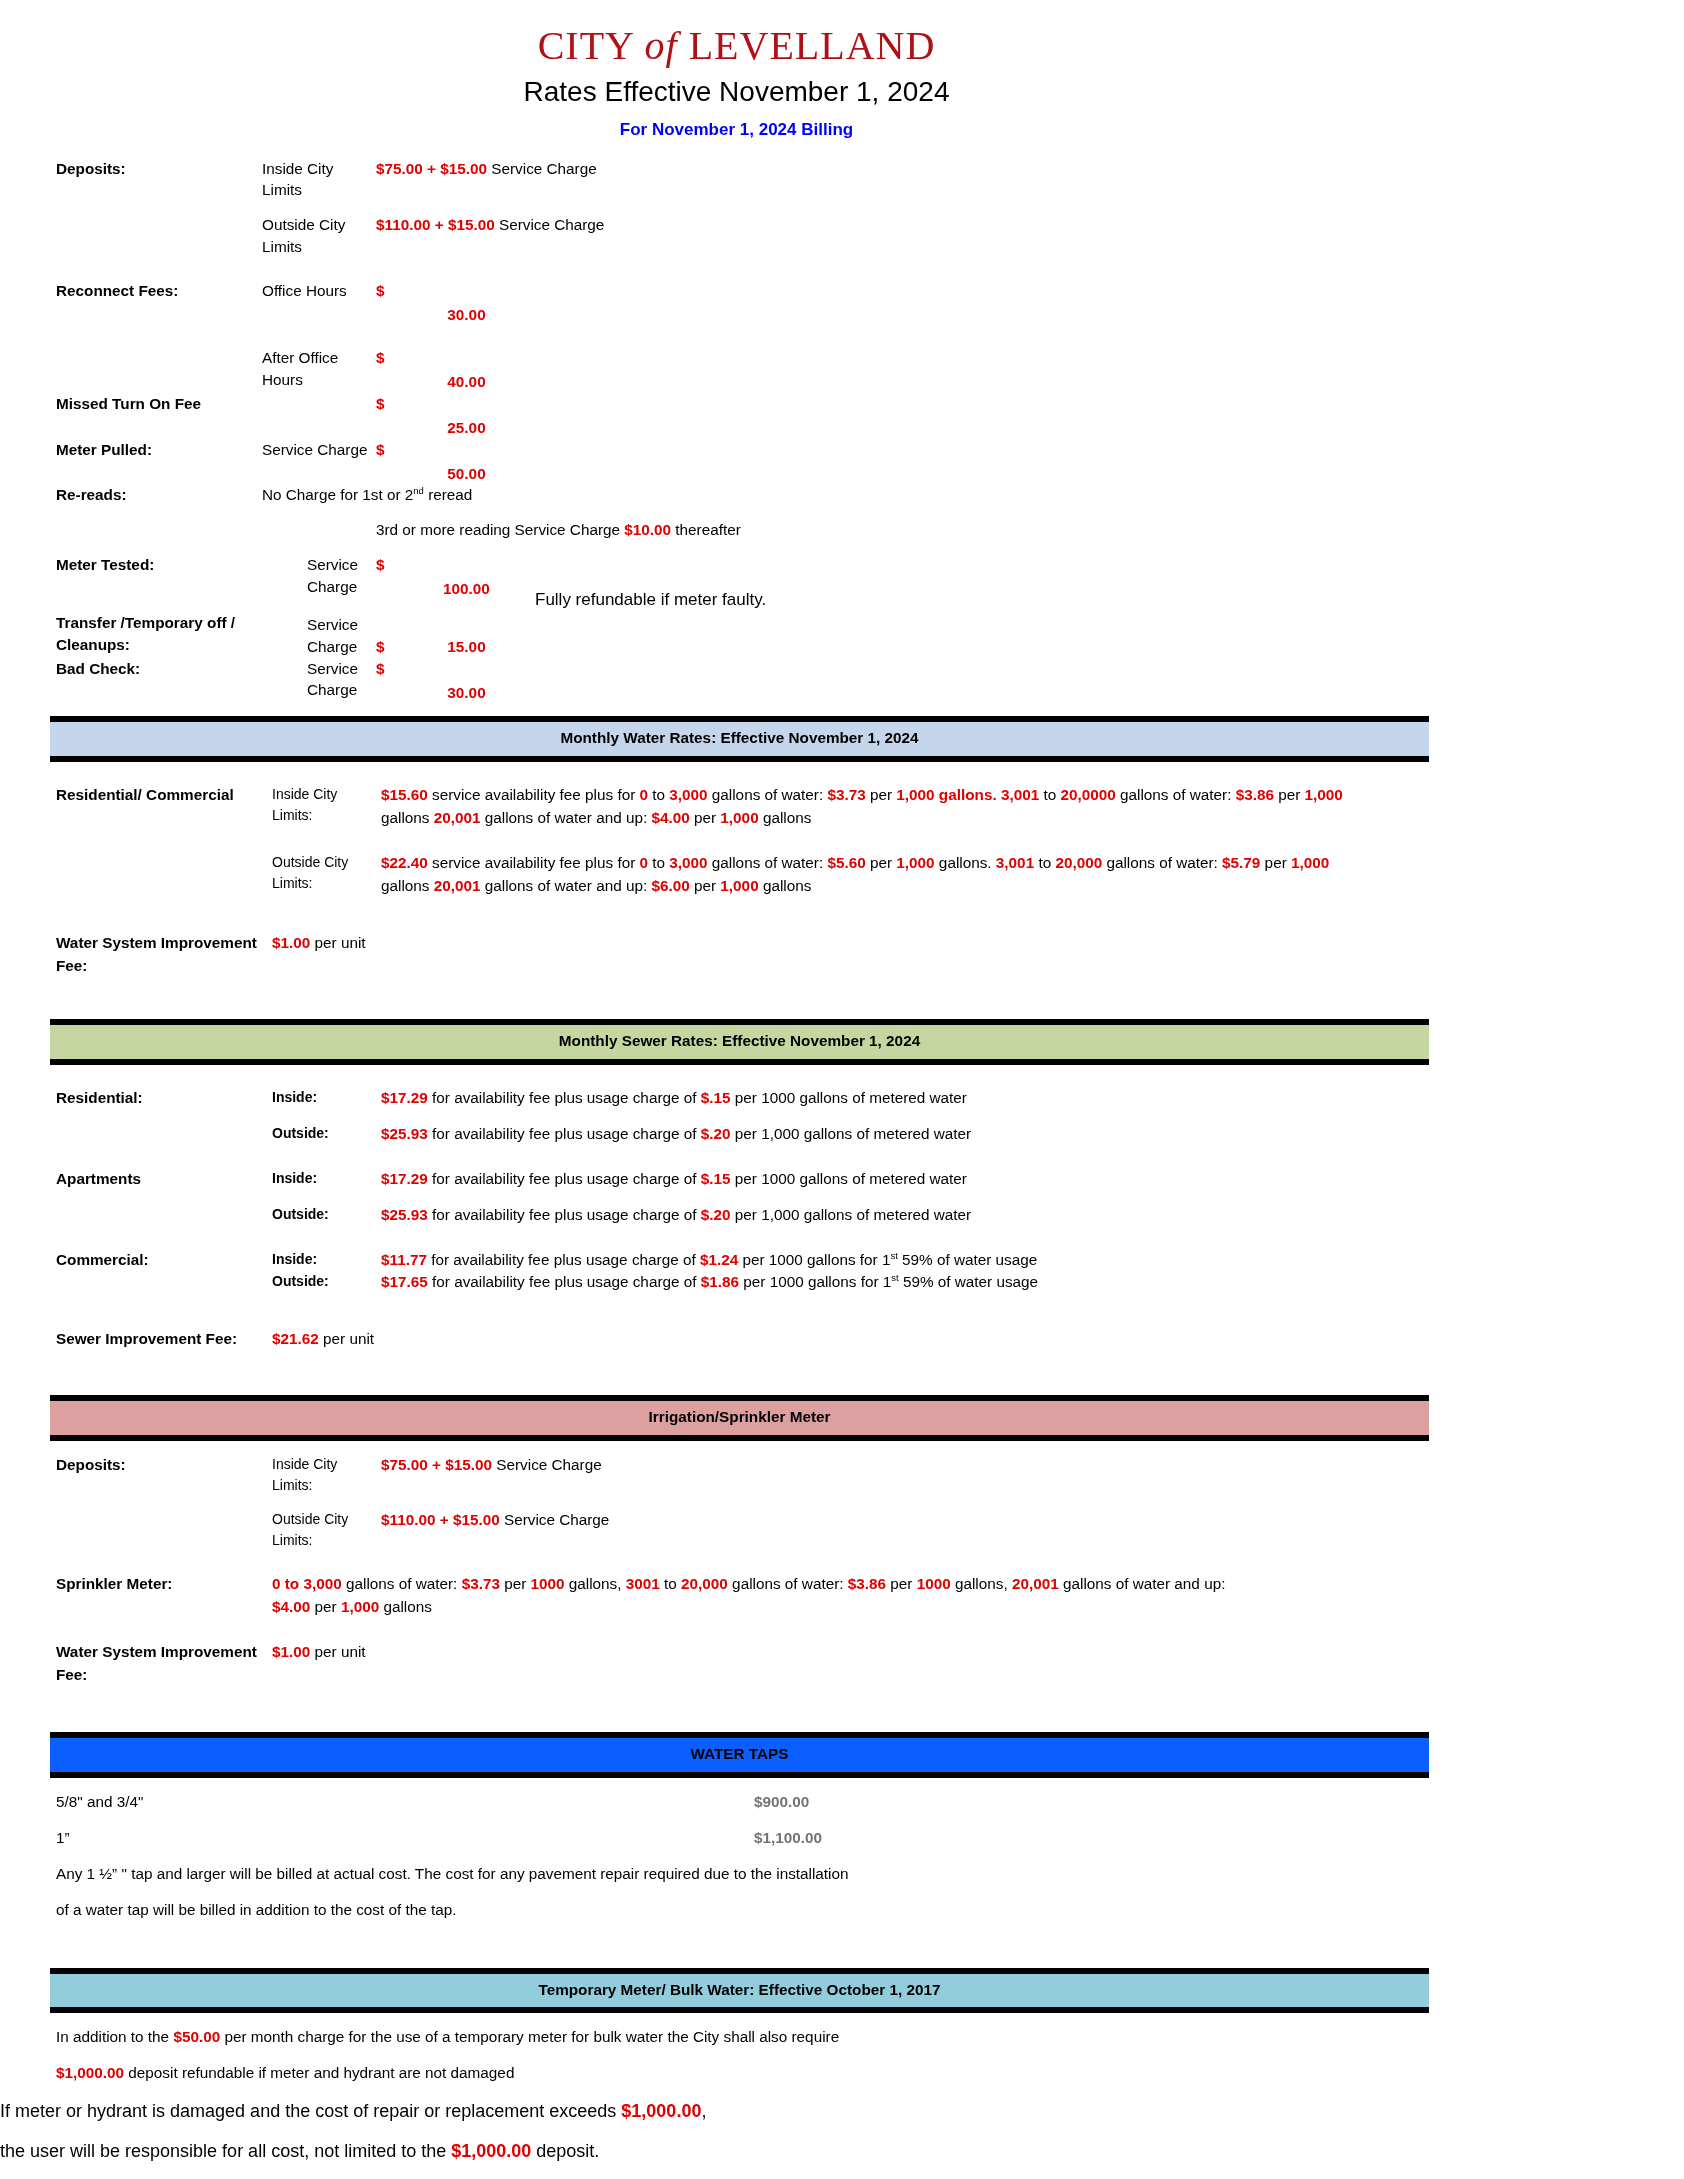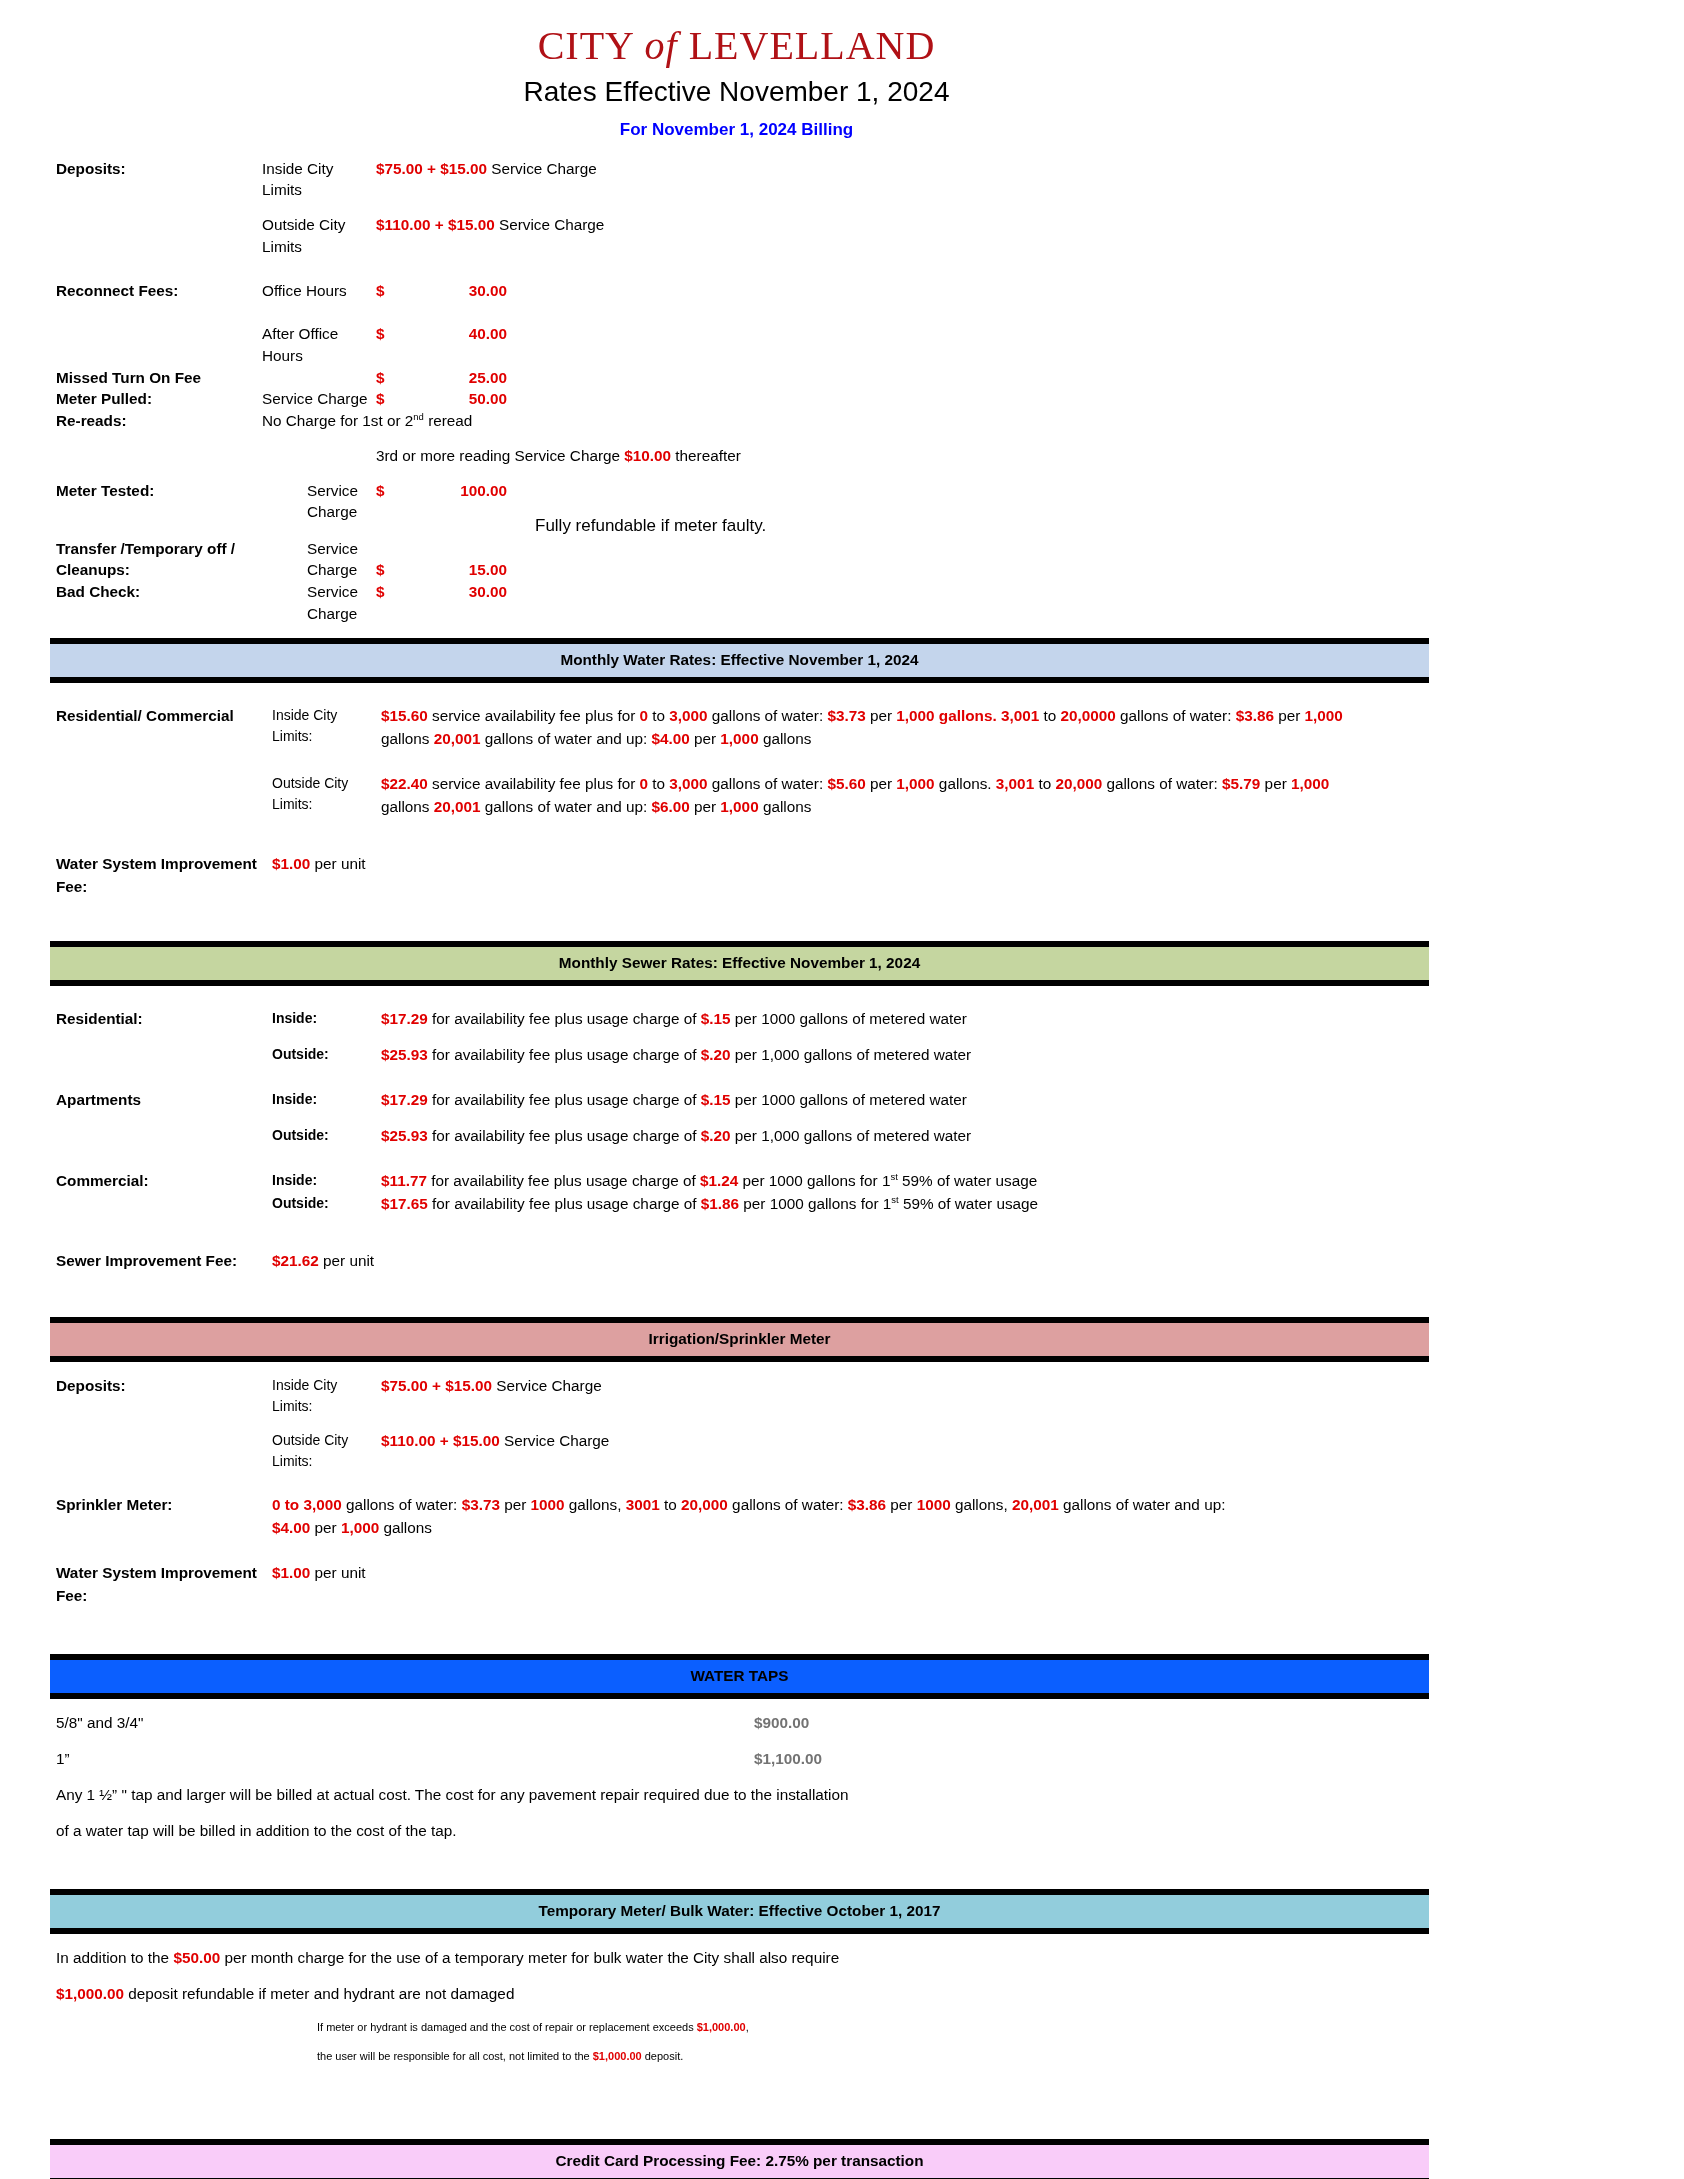--- a/index.html
+++ b/index.html
@@ -79,25 +79,26 @@
   .c-dollar {
     width: 50px;
     min-width: 50px;
     text-align: left;
     color: #e00000;
     font-weight: bold;
   }
   .c-amt {
     width: 109px;
     min-width: 109px;
-    text-align: right;
+    text-align: center;
     color: #e00000;
     font-weight: bold;
     padding-right: 28px;
     box-sizing: border-box;
+    margin-top: 24px;
   }
   .c-note { font-size: 17px; margin-top: 34px; }
   .c-body { font-size: 15.3px; flex: 1; }
 
   .spacer-sm { height: 13px; }
   .spacer-md { height: 22px; }
   .spacer-lg { height: 34px; }
 
   
   .banner {
@@ -127,21 +128,21 @@
     font-weight: bold; font-size: 15.3px;
   }
   .rate-sub {
     width: 109px; min-width: 109px;
     font-size: 14px; box-sizing: border-box;
   }
   .rate-sub.b { font-weight: bold; }
   .rate-text { flex: 1; font-size: 15.3px; padding-right: 45px; }
 
   .plain-line { padding-left: 56px; font-size: 15.3px; line-height: 1.5; }
-  .indent-line { padding-left: 317px; font-size: 11px; line-height: 1.5; }
+  .indent-line { font-size: 18px; line-height: 1.5; }
   .tap-row { display: flex; padding-left: 56px; font-size: 15.3px; line-height: 1.5; }
   .tap-name { width: 698px; min-width: 698px; }
   .tap-price { color: #737373; font-weight: bold; }
 </style>
 </head>
 <body>
 
 <div class="page">
 
   <div class="header">

